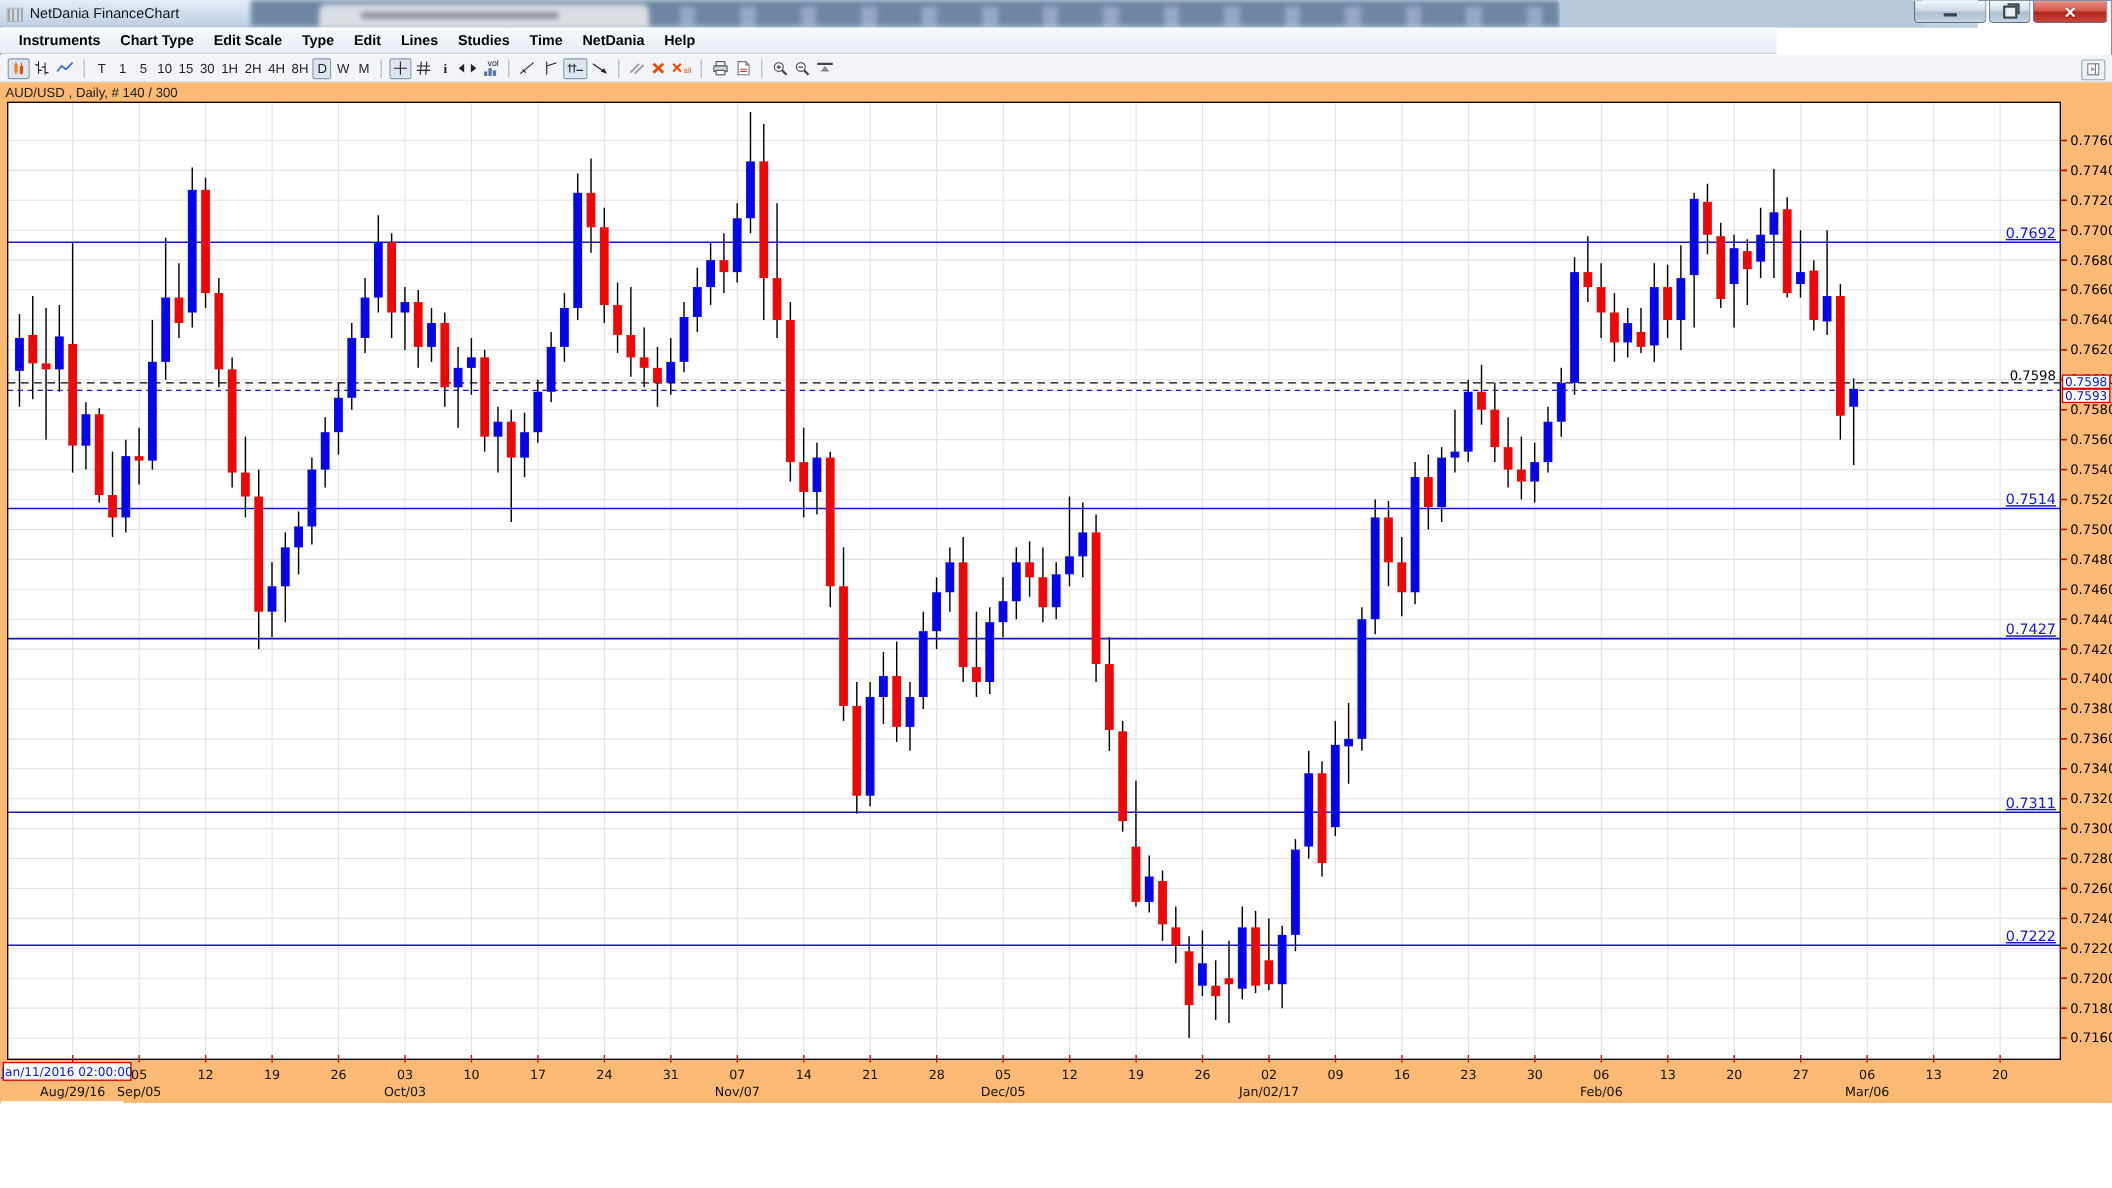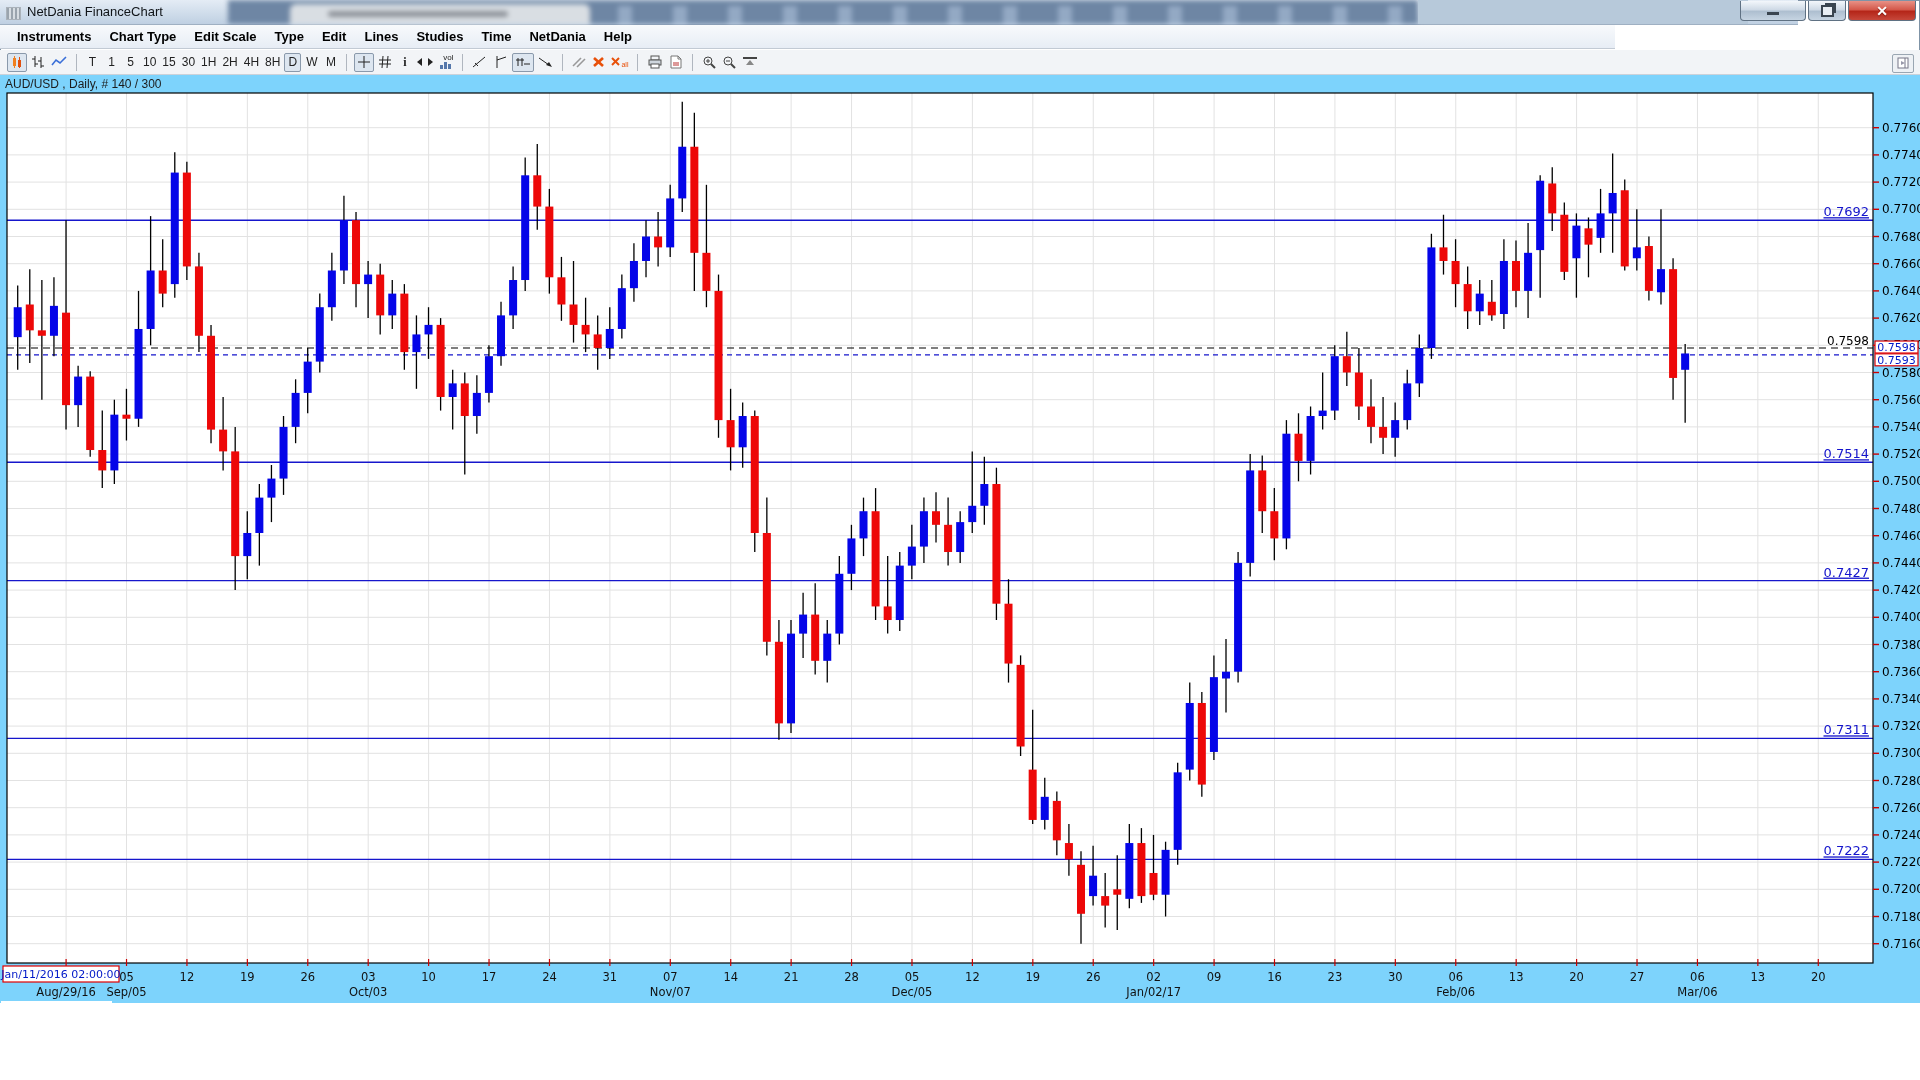--- a/index.html
+++ b/index.html
@@ -43,21 +43,21 @@
     display:flex;align-items:center;padding-left:6px;box-sizing:border-box;}
   .tbtn{height:19px;min-width:17px;display:flex;align-items:center;justify-content:center;
     margin:0 1px;color:#222;font-size:12px;padding:0 2px;box-sizing:border-box;}
   .tbtn.sel{border:1px solid #8a99ab;background:#dde6f0;border-radius:2px;}
   .tsep{width:1px;height:17px;background:#b0b6bf;margin:0 6px;}
   .tbtn svg{display:block;}
   #dock-icon{position:absolute;right:6px;top:54px;width:20px;height:17px;border:1px solid #9aa6b2;
     background:#eef1f5;border-radius:2px;}
   #dock-icon svg{display:block;margin:2px auto 0;}
   
-  #chartarea{position:absolute;left:0;top:75px;width:1920px;height:928px;background:#7dd3fc;text-decoration:underline;}
+  #chartarea{position:absolute;left:0;top:75px;width:1920px;height:928px;background:#fdba74;text-decoration:underline;}
   #symbol-label{position:absolute;left:5px;top:2px;font-size:12px;color:#1c1c1c;}
   #chart-svg{position:absolute;left:0;top:0;}
   #status-notch{position:absolute;left:1px;top:926px;width:111px;height:15px;background:#ffffff;}
   #below-white{position:absolute;left:0;top:1003px;width:1920px;height:77px;background:#ffffff;}
   svg text{font-family:"DejaVu Sans","Liberation Sans",sans-serif;}
 </style>
 </head>
 <body>
 
 <div id="titlebar">

